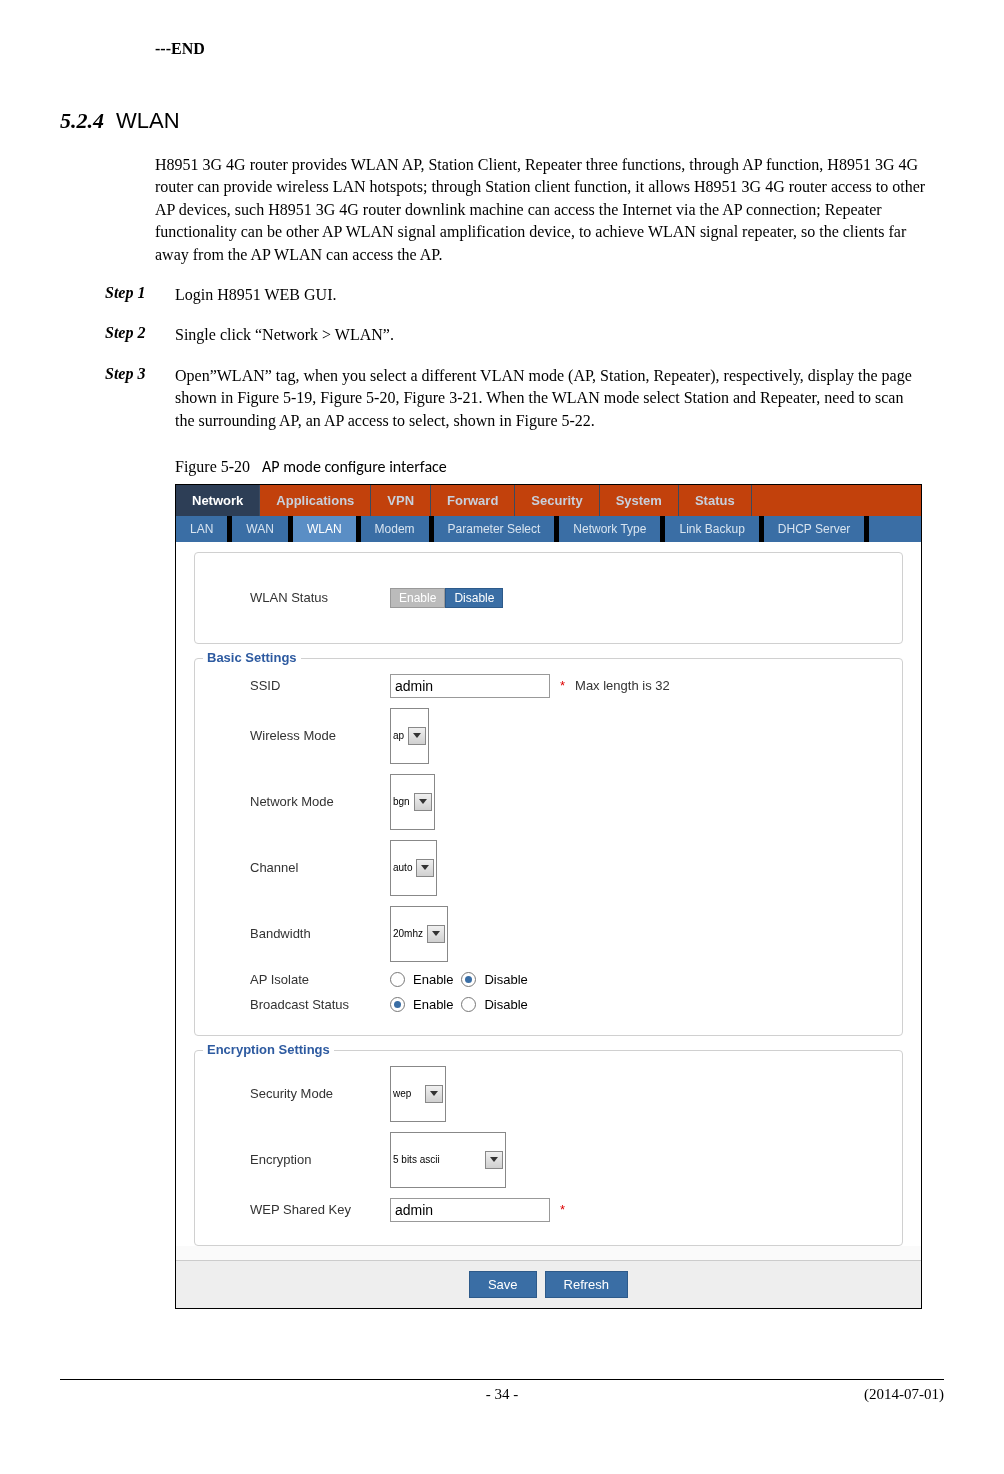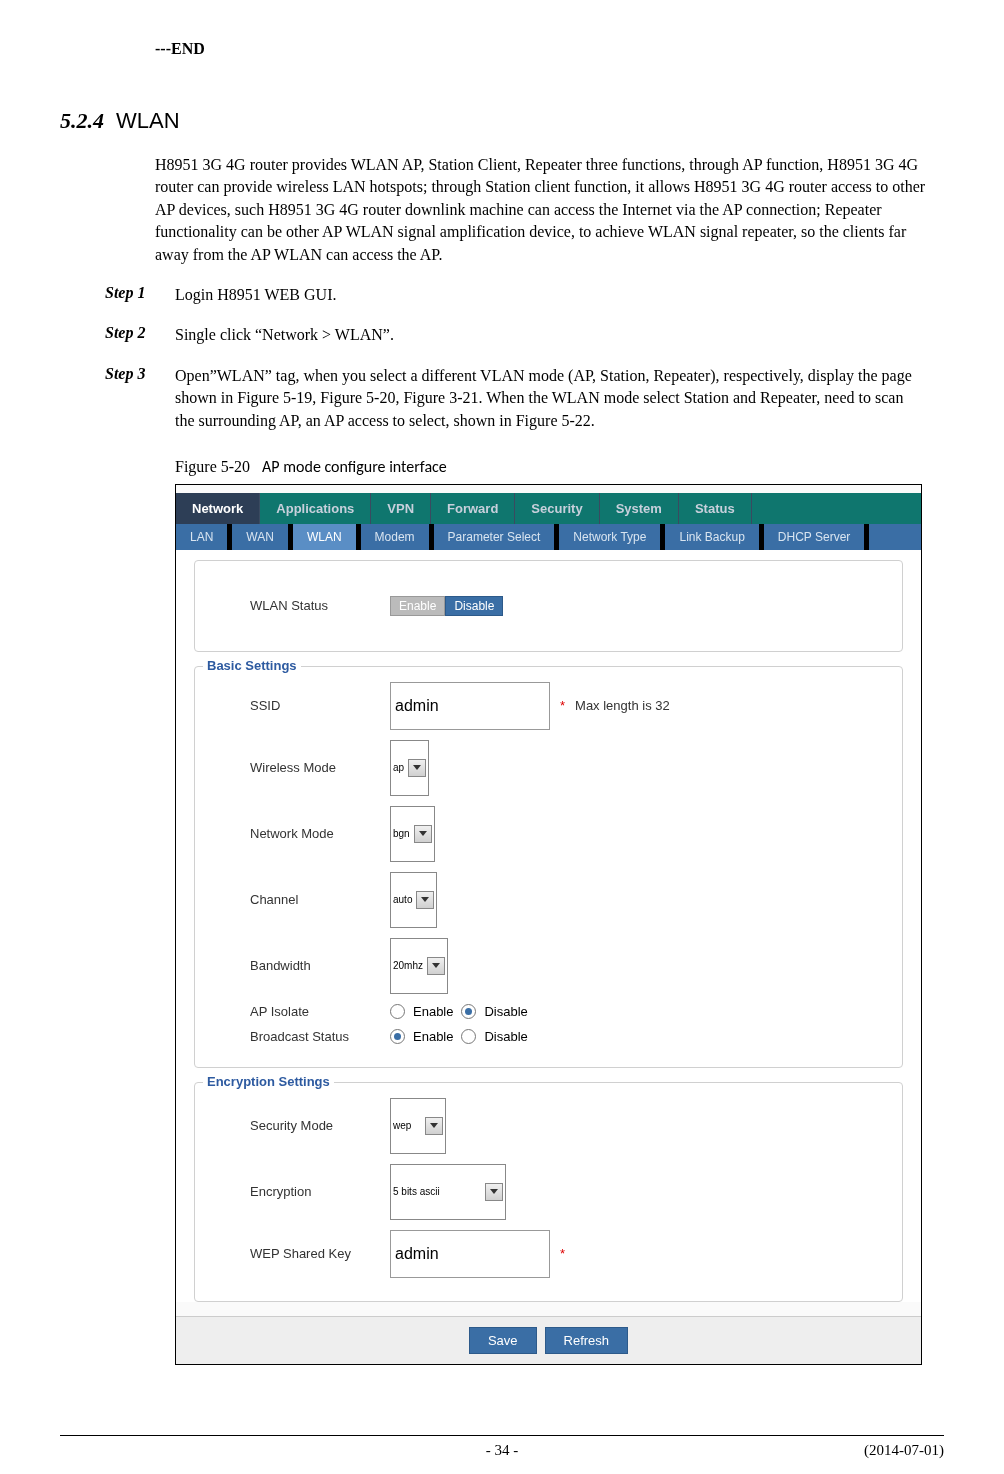--- a/index.html
+++ b/index.html
@@ -67,22 +67,21 @@
       margin-left: 115px;
       margin-top: 8px;
       width: 745px;
       border: 1px solid #000;
       font-family: Tahoma, Arial, sans-serif;
       font-size: 13px;
       background: #fafafa;
     }
     .main-tabs {
       display: flex;
-      background: #0f766e;
-      margin-top: 8px;
+      background: #c2410c;
     }
     .main-tab {
       padding: 8px 16px;
       color: #c8d0dc;
       border-right: 1px solid #3a4a60;
       font-weight: bold;
       font-size: 13px;
     }
     .main-tab.active {
       background: #2d3e56;
@@ -135,22 +134,22 @@
       color: #333;
       font-size: 13px;
     }
     .form-control-area {
       display: flex;
       align-items: center;
       gap: 6px;
     }
     .text-input {
       border: 1px solid #999;
-      padding: 14px 4px;
-      font-size: 16px;
+      padding: 2px 4px;
+      font-size: 14px;
       width: 150px;
       height: 18px;
       font-family: Tahoma, Arial, sans-serif;
     }
     .select-box {
       border: 1px solid #888;
       background: #fff;
       padding: 17px 2px;
       font-size: 10px;
       display: inline-flex;

